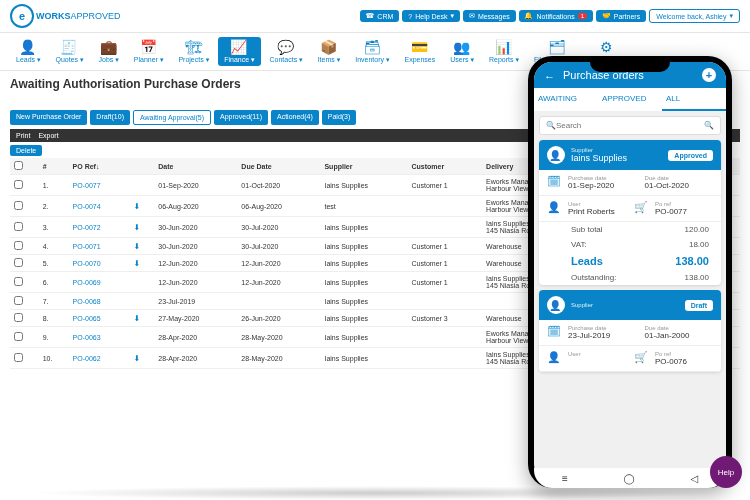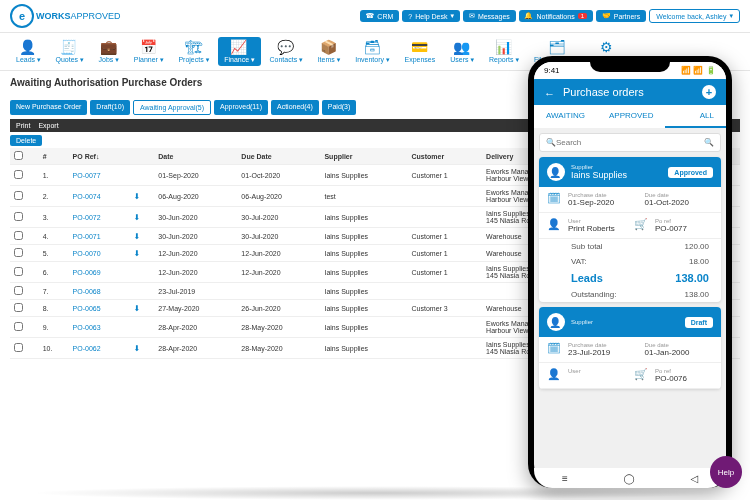--- a/index.html
+++ b/index.html
@@ -11,21 +11,21 @@
   .logo-text b{font-weight:bold}
   .top-links{display:flex;gap:3px;align-items:center}
   .pill{background:#0a84c9;color:#fff;border-radius:3px;padding:2px 6px;font-size:7px;display:flex;align-items:center;gap:3px}
   .pill.light{background:#fff;color:#0a84c9;border:1px solid #0a84c9}
   .badge-red{background:#e33;color:#fff;padding:0 3px;border-radius:2px;font-size:6px}
   .mainnav{display:flex;gap:3px;padding:4px 10px;border-bottom:1px solid #e5e5e5}
   .nav-item{display:flex;flex-direction:column;align-items:center;gap:1px;padding:2px 6px;color:#0a84c9;font-size:7px;cursor:pointer;border-radius:3px}
   .nav-item.active{background:#0a84c9;color:#fff}
   .nav-icon{font-size:14px}
   .content{padding:6px 10px}
-  .page-title{font-size:10px;font-weight:bold;color:#333;margin-bottom:12px}
+  .page-title{font-size:12px;font-weight:bold;color:#333;margin-bottom:19px}
   .status-tabs{display:flex;gap:3px;margin-bottom:4px}
   .stab{background:#0a84c9;color:#fff;padding:3px 6px;font-size:7px;border-radius:2px}
   .stab.outlined{background:#fff;color:#0a84c9;border:1px solid #0a84c9}
   .toolbar{background:#333;color:#fff;padding:3px 6px;font-size:7px;display:flex;gap:8px;margin-bottom:3px}
   .show-row{display:flex;align-items:center;gap:4px;font-size:7px;margin-bottom:3px}
   .show-row select{font-size:7px;border:1px solid #ccc;padding:1px}
   .go-btn{background:#0a84c9;color:#fff;padding:2px 5px;border-radius:2px;font-size:7px}
   .delete-btn{background:#0a84c9;color:#fff;padding:2px 6px;border-radius:2px;font-size:7px;display:inline-block;margin-bottom:2px}
   table{width:100%;border-collapse:collapse;font-size:7px}
   th,td{text-align:left;padding:3px 4px;border-bottom:1px solid #eee;color:#333}
@@ -34,21 +34,21 @@
   td.num{text-align:right}
   .dl-icon{color:#0a84c9;font-size:8px;cursor:pointer}
   .ck{width:9px;height:9px}
   .phone{position:absolute;right:18px;top:56px;width:204px;height:432px;background:#000;border-radius:24px;padding:6px;box-shadow:0 6px 20px rgba(0,0,0,0.35)}
   .phone-inner{background:#f0f0f0;width:100%;height:100%;border-radius:18px;overflow:hidden;display:flex;flex-direction:column}
   .notch{position:absolute;top:6px;left:50%;transform:translateX(-50%);width:80px;height:10px;background:#000;border-radius:0 0 10px 10px;z-index:2}
   .status-bar{display:flex;justify-content:space-between;padding:4px 10px;font-size:8px;color:#000;background:#fff}
   .app-hdr{background:#0a84c9;color:#fff;padding:6px 10px;display:flex;align-items:center;gap:8px;font-size:11px}
   .plus-circle{margin-left:auto;width:14px;height:14px;border-radius:50%;background:#fff;color:#0a84c9;display:flex;align-items:center;justify-content:center;font-weight:bold}
   .app-tabs{display:flex;background:#fff;font-size:8px;color:#0a84c9}
-  .app-tab{flex:1;text-align:right;padding:6px 12px;border-bottom:2px solid transparent}
+  .app-tab{flex:1;text-align:left;padding:6px 4px;border-bottom:2px solid transparent}
   .app-tab.active{border-bottom-color:#0a84c9;font-weight:normal}
   .search-box{display:flex;align-items:center;background:#fff;margin:5px;border:1px solid #ddd;border-radius:3px;padding:4px 6px}
   .search-box input{flex:1;border:none;outline:none;font-size:8px;color:#888}
   .card{background:#fff;margin:0 5px 5px;border-radius:4px;overflow:hidden;box-shadow:0 1px 3px rgba(0,0,0,0.12)}
   .card-hdr{background:#0a84c9;color:#fff;padding:6px 8px;display:flex;align-items:center;gap:6px;font-size:8px}
   .avatar{width:18px;height:18px;background:#fff;color:#0a84c9;border-radius:50%;display:flex;align-items:center;justify-content:center;font-size:10px}
   .ch-badge{margin-left:auto;background:#fff;color:#0a84c9;padding:2px 6px;border-radius:3px;font-size:7px;font-weight:bold}
   .card-row{display:flex;padding:5px 8px;gap:8px;border-bottom:1px solid #eee;font-size:7px;color:#666}
   .cr-ic{color:#0a84c9;font-size:11px;width:13px}
   .cr-col{flex:1}
@@ -307,24 +307,20 @@
           <td class="num">300.00</td>
           <td class="num"></td>
         </tr>
       </tbody>
   </table>
 </div>
 
 <div class="phone">
   <div class="notch"></div>
   <div class="phone-inner">
-    <div class="status-bar">
-      <span>9:41</span>
-        <span>📶 📶 🔋</span>
-    </div>
     <div class="app-hdr">
       <span>←</span>
       <span>Purchase orders</span>
       <span class="plus-circle">+</span>
     </div>
     <div class="app-tabs">
       <div class="app-tab">AWAITING</div>
       <div class="app-tab">APPROVED</div>
       <div class="app-tab active">ALL</div>
     </div>

